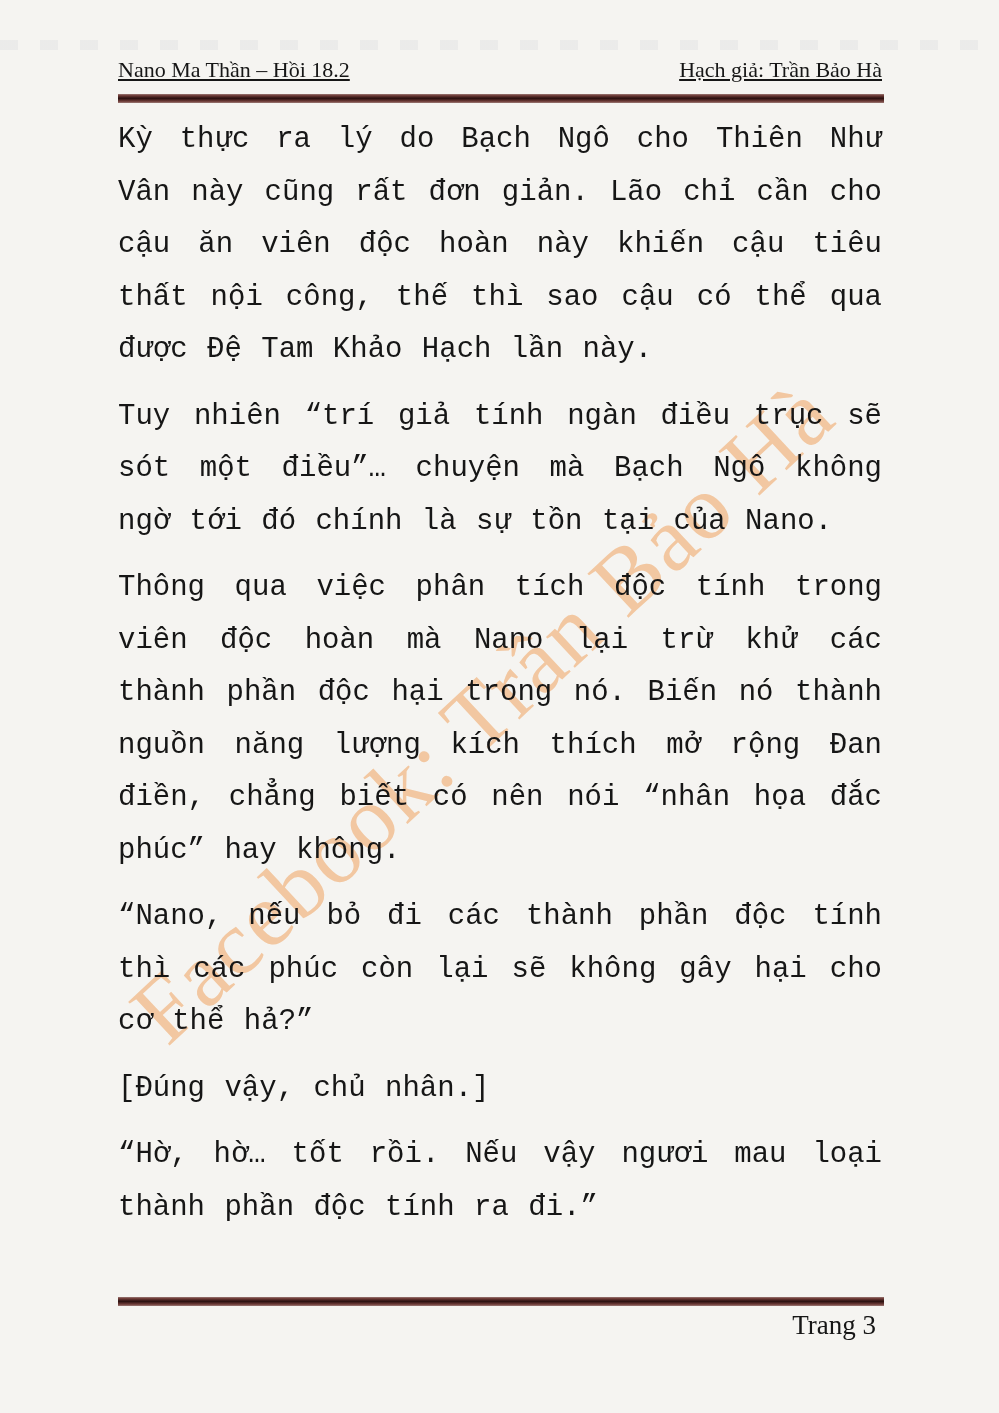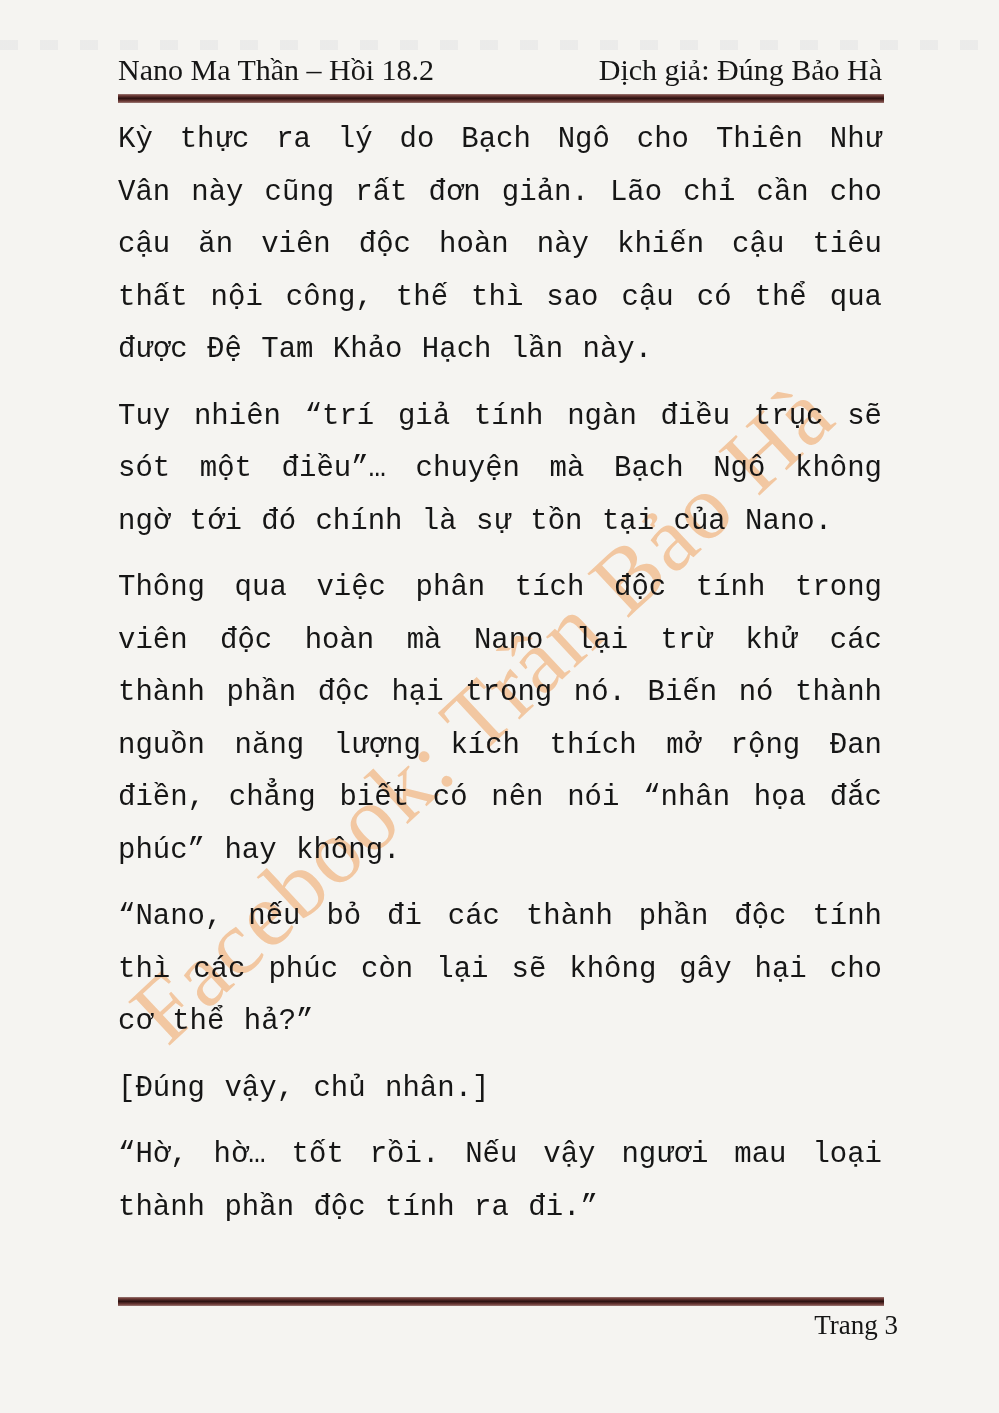--- a/index.html
+++ b/index.html
@@ -36,23 +36,24 @@
     letter-spacing: 2px;
     pointer-events: none;
   }
   .header {
     position: absolute;
     top: 52px;
     left: 118px;
     width: 764px;
     display: flex;
     justify-content: space-between;
-    font-size: 30px;
+    font-size: 22px;
     line-height: 36px;
     z-index: 2;
+    text-decoration: underline;
   }
   .rule {
     position: absolute;
     left: 118px;
     width: 766px;
     height: 9px;
     background: linear-gradient(to bottom,
       #9b7a76 0%, #6e3b37 18%, #2a100f 48%, #6e3b37 80%, #9b7a76 100%);
     z-index: 2;
   }
@@ -69,37 +70,37 @@
   .body-text p {
     margin: 0 0 14px 0;
     font-size: 29px;
     line-height: 52.5px;
     text-align: justify;
     word-spacing: 2px;
   }
   .page-number {
     position: absolute;
     top: 1310px;
-    left: 134px;
+    left: 112px;
     width: 764px;
     text-align: right;
     font-size: 27px;
     z-index: 2;
   }
 </style>
 </head>
 <body>
 
 <div class="page">
 
   <div class="watermark">Facebook: Trần Bảo Hà</div>
 
   <div class="header">
     <span>Nano Ma Thần – Hồi 18.2</span>
-    <span>Dịch giả: Đúng Bảo Hà</span>
+    <span>Hạch giả: Trần Bảo Hà</span>
   </div>
 
   <div class="rule header-rule"></div>
 
   <div class="body-text">
     <p>Kỳ thực ra lý do Bạch Ngô cho Thiên Như Vân này cũng rất đơn giản. Lão chỉ cần cho cậu ăn viên độc hoàn này khiến cậu tiêu thất nội công, thế thì sao cậu có thể qua được Đệ Tam Khảo Hạch lần này.</p>
     <p>Tuy nhiên “trí giả tính ngàn điều trục sẽ sót một điều”… chuyện mà Bạch Ngô không ngờ tới đó chính là sự tồn tại của Nano.</p>
     <p>Thông qua việc phân tích độc tính trong viên độc hoàn mà Nano lại trừ khử các thành phần độc hại trong nó. Biến nó thành nguồn năng lượng kích thích mở rộng Đan điền, chẳng biết có nên nói “nhân họa đắc phúc” hay không.</p>
     <p>“Nano, nếu bỏ đi các thành phần độc tính thì các phúc còn lại sẽ không gây hại cho cơ thể hả?”</p>
     <p>[Đúng vậy, chủ nhân.]</p>

